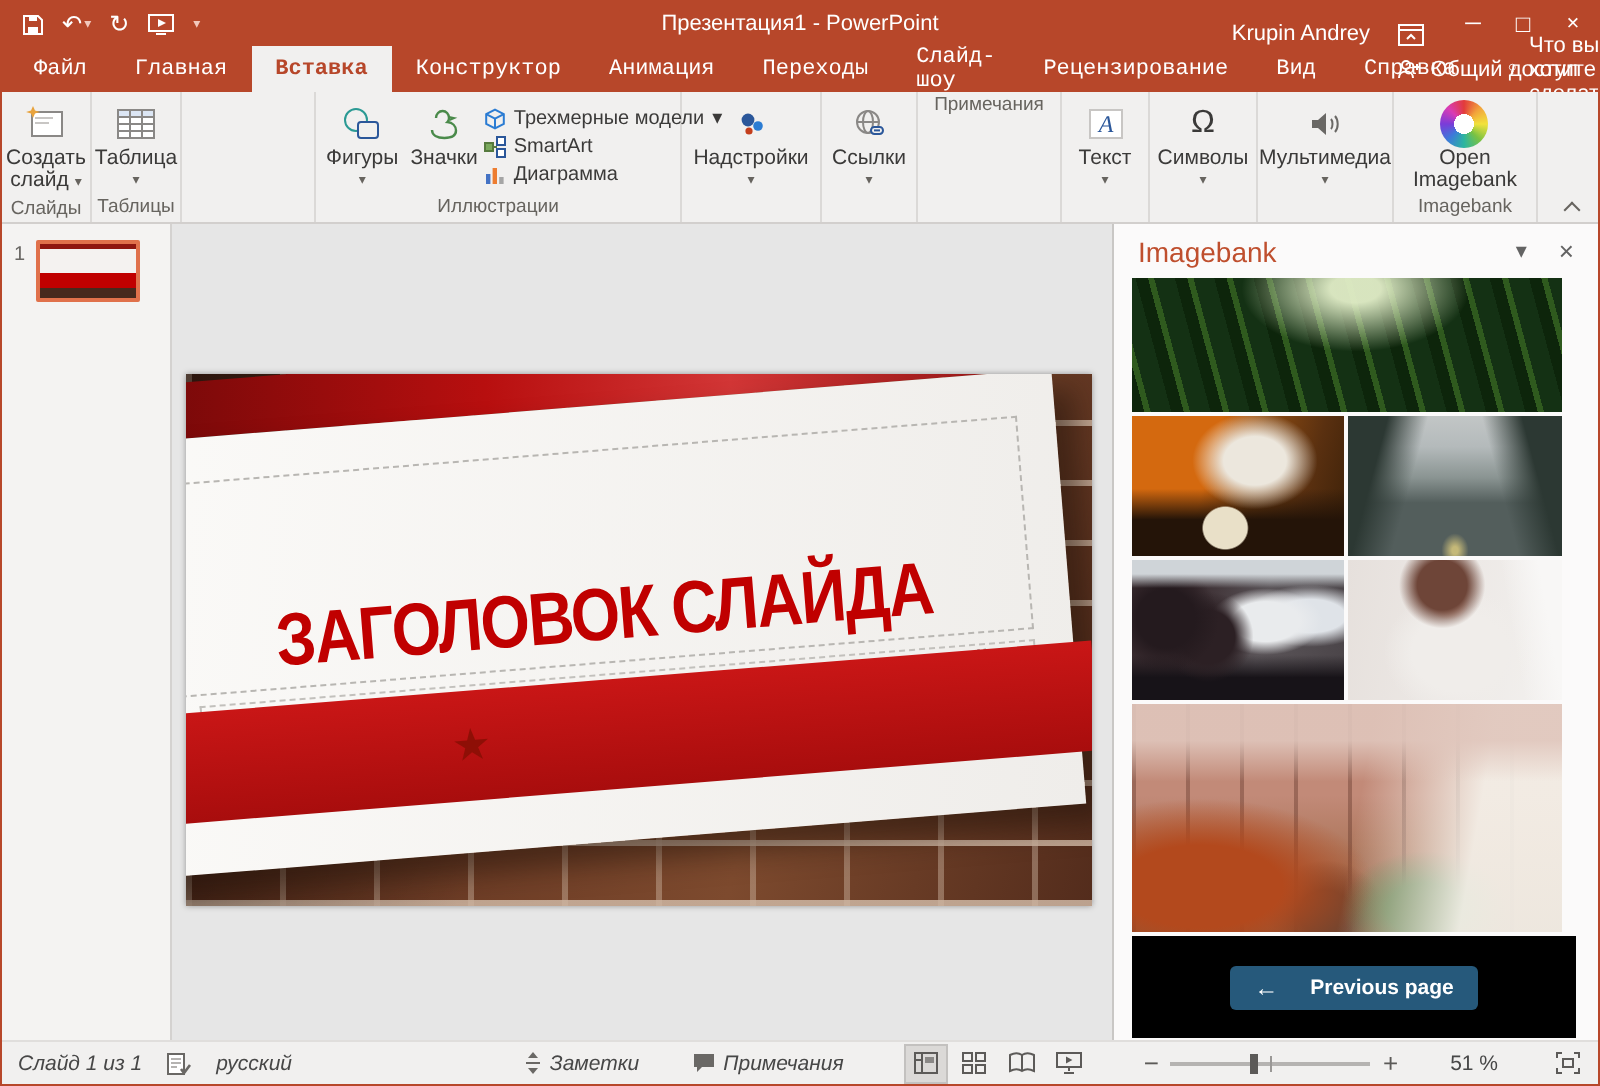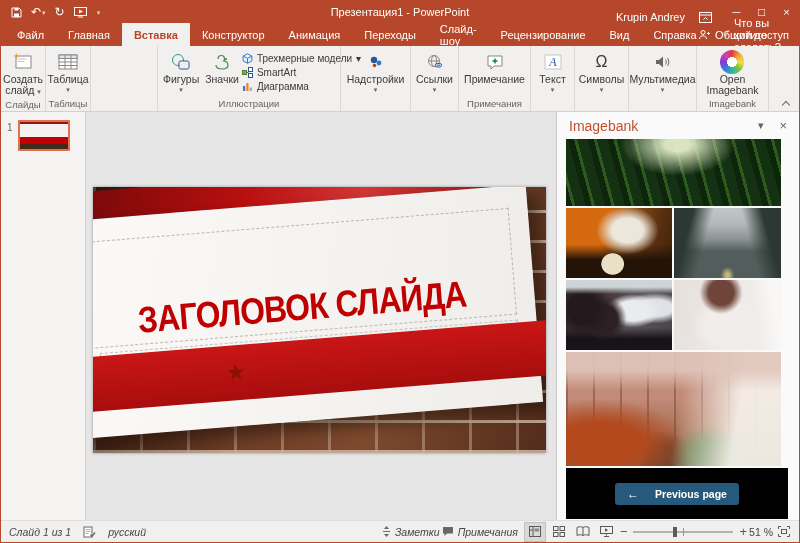--- a/index.html
+++ b/index.html
@@ -19,21 +19,21 @@
   .tb-right { position:absolute; right:0; top:0; height:22px; display:flex; align-items:flex-end; }
   .username { margin-right:14px; font-size:11px; }
   .ribbonopts { margin-right:12px; display:flex; }
   .winbtn { width:25px; height:22px; display:flex; align-items:center; justify-content:center;
             font-size:11px; color:#fff; }
   .winbtn.max { font-size:12px; }
 
   
   .tabrow { position:absolute; top:22px; left:0; right:0; height:23px; background:#b7472a;
             display:flex; align-items:stretch; color:#fff; }
-  .tab { padding:0 12px; display:flex; align-items:center; font-size:11px; cursor:default; }
+  .tab { padding:0 12px; display:flex; align-items:center; font-size:11px; cursor:default;font-family:Liberation Mono, monospace; }
   .tab.active { background:#f1f0ef; color:#b7472a; font-weight:bold; }
   .tellme { display:flex; align-items:center; gap:6px; margin-left:14px; font-size:11px; }
   .share { position:absolute; right:10px; top:0; height:23px; display:flex; align-items:center; gap:5px; font-size:11px; }
 
   
   .ribbon { position:absolute; top:45px; left:0; right:0; height:66px; background:#f1f0ef;
             border-bottom:1px solid #d2cfcd; display:flex; }
   .rgroup { display:flex; flex-direction:column; border-right:1px solid #dbd9d7; }
   .gbody { flex:1; display:flex; align-items:flex-start; justify-content:center; padding-top:3px; }
   .glabel { height:14px; font-size:9.5px; color:#67645f; text-align:center; line-height:14px; white-space:nowrap; }
@@ -129,21 +129,21 @@
   .pfooter { margin-left:9px; width:222px; height:51px; background:#000;
       display:flex; align-items:center; justify-content:center; gap:5px; }
   .pbtn { height:22px; border-radius:3px; background:#26597b; color:#fff; font-size:10.5px;
       font-weight:700; display:flex; align-items:center; padding:0 12px; gap:16px; cursor:pointer; }
   .pbtn .arr { font-size:12px; font-weight:400; }
 
   
   .statusbar { position:absolute; bottom:0; left:0; right:0; height:22px; background:#f1f0ef;
       border-top:1px solid #e0dedc; display:flex; align-items:center; font-size:10.5px; color:#474747; }
   .sb-left { display:flex; align-items:center; gap:12px; margin-left:8px; }
-  .sb-right { position:absolute; right:6px; display:flex; align-items:center; gap:2px; }
+  .sb-right { position:absolute; right:6px; display:flex; align-items:center; gap:26px; }
   .sb-item { display:flex; align-items:center; gap:4px; cursor:default;font-style:italic; }
   .views { display:flex; align-items:center; gap:2px; margin-left:4px; }
   .vbtn { width:22px; height:20px; display:flex; align-items:center; justify-content:center; }
   .vbtn.sel { background:#dbd9d7; border:1px solid #c3c1bf; }
   .zoomctl { display:flex; align-items:center; gap:6px; }
   .ztrack { position:relative; width:100px; height:2px; background:#b5b3b1; }
   .ztick { position:absolute; left:50%; top:-3px; width:1px; height:8px; background:#9a9896; }
   .zthumb { position:absolute; left:40%; top:-4px; width:4px; height:10px; background:#5c5a58; }
   .zsign { font-size:13px; color:#5c5a58; line-height:1; }
 
@@ -347,31 +347,20 @@
               </svg>
           </span>
           <span class="rlabel">Ссылки</span>
           <span class="caret">▾</span>
         </div>
       </div>
       <div class="glabel"></div>
     </div>
 
     <div class="rgroup" style="width:72px">
-      <div class="gbody">
-        <div class="rbtn">
-          <span class="ricon">
-            <svg width="18" height="17" viewBox="0 0 18 17">
-                <path d="M2 2h14v10H8l-3 3v-3H2z" fill="#fff" stroke="#8a8886"></path>
-                <path d="M9 4.5v5M6.5 7h5" stroke="#107c41" stroke-width="1.4"></path>
-              </svg>
-          </span>
-          <span class="rlabel">Примечание</span>
-        </div>
-      </div>
       <div class="glabel">Примечания</div>
     </div>
 
     <div class="rgroup" style="width:44px">
       <div class="gbody">
         <div class="rbtn">
           <span class="ricon">
             <svg width="18" height="16" viewBox="0 0 18 16">
                 <rect x="1" y="1" width="16" height="14" fill="#fff" stroke="#c8c6c4"></rect>
                 <text x="9" y="12" text-anchor="middle" font-family="Liberation Serif, serif" font-style="italic" font-size="12" fill="#2b579a">A</text>

